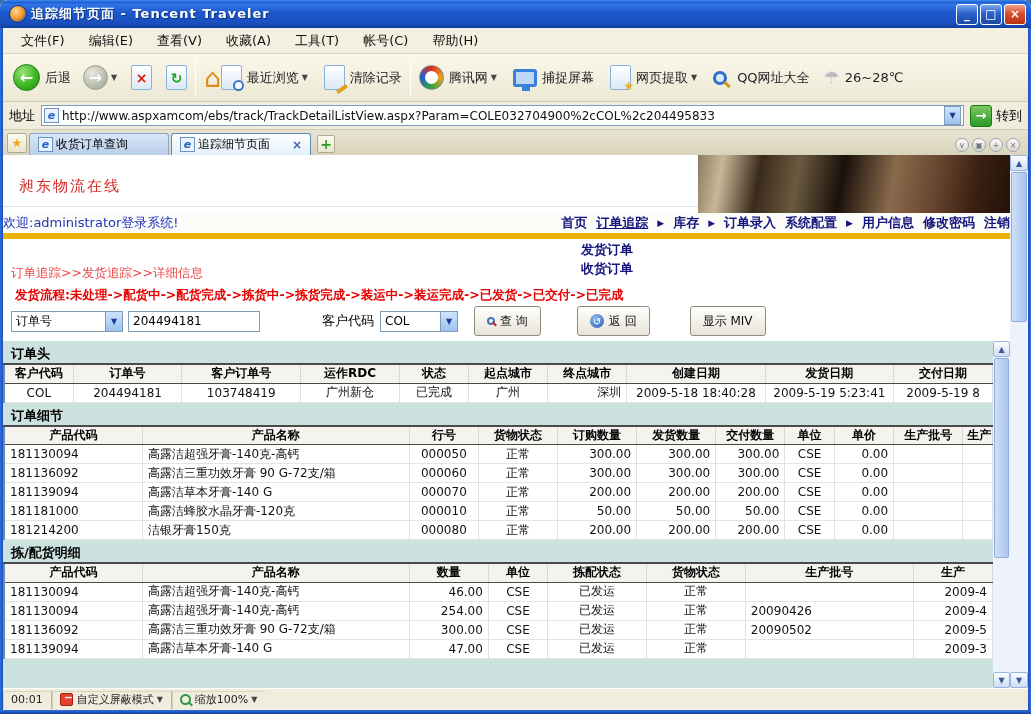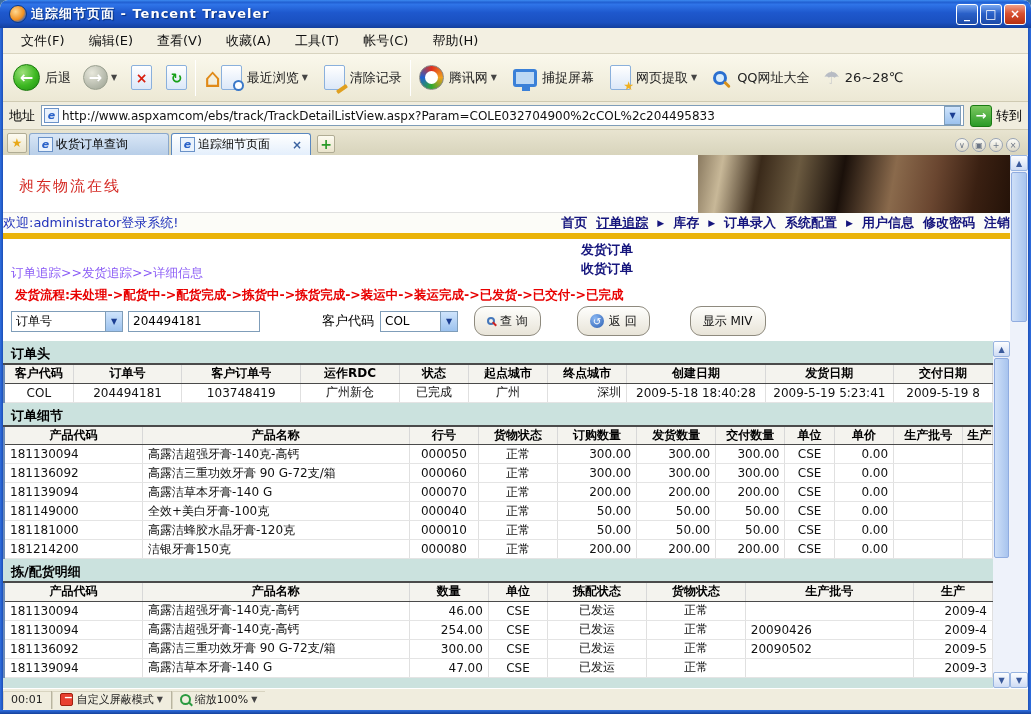--- a/index.html
+++ b/index.html
@@ -84,43 +84,43 @@
   .tab-close { margin-left:auto; color:#3a62a0; font-weight:bold; font-size:12px; padding-left:10px; }
   .newtab-btn { width:18px; height:18px; margin:0 0 2px 4px; color:#2a9a28; font-size:14px; font-weight:bold;
     background:linear-gradient(180deg,#fdfbf0,#eae4cc); border:1px solid #b0ac94; border-radius:2px;
     display:flex; align-items:center; justify-content:center; }
   .tabbar-right { margin-left:auto; display:flex; align-items:center; gap:3px; padding:0 6px 3px 0; }
   .round-mini { width:14px; height:14px; border-radius:50%; border:1px solid #9aa4b4; color:#6a7484; font-size:8px;
     background:linear-gradient(180deg,#fcfcf8,#dcd8c8); display:flex; align-items:center; justify-content:center; }
 
   
   .content { position:absolute; top:155px; left:3px; right:21px; bottom:26px; background:#fff; overflow:hidden; }
-  .banner { position:absolute; top:0; left:0; right:0; height:58px; background:#fff; border-bottom:1px solid #e0e0e0; }
+  .banner { position:absolute; top:0; left:0; right:0; height:52px; background:#fff; border-bottom:1px solid #e0e0e0; }
   .logo-text { position:absolute; left:16px; top:22px; color:#d42822; font-size:15px; letter-spacing:2px; }
   .banner-photo { position:absolute; right:0; top:0; width:312px; height:58px;
     background:linear-gradient(100deg,#8a7a60 0%,#c8b898 8%,#3a2a1a 20%,#6b5a40 32%,#1a100a 46%,#8a6a4c 62%,#6a4630 75%,#3a2012 88%,#241208 100%); }
   .welcome-row { position:absolute; top:58px; left:0; right:0; height:26px; background:#fcfcf8;
     border-bottom:6px solid #eab308; display:flex; align-items:center; padding:0 0; }
   .welcome-text { color:#2233bb; font-size:13px; }
   .nav { margin-left:auto; display:flex; align-items:center; gap:9px; font-size:13px; font-weight:bold; color:#15157d; white-space:nowrap; }
   .nav span.link { cursor:pointer; }
   .nav .underline { text-decoration:underline; }
   .nav-arrow { color:#15157d; font-size:9px; }
   .subnav { position:absolute; left:578px; top:86px; display:flex; flex-direction:column; gap:1px;
     font-size:13px; font-weight:bold; color:#15157d; z-index:5; }
-  .breadcrumb { position:absolute; left:8px; top:110px; font-size:12.5px; color:#8b5cf6; }
+  .breadcrumb { position:absolute; left:8px; top:110px; font-size:12.5px; color:#ef4444; }
   .flow { position:absolute; left:12px; top:132px; font-size:12.5px; font-weight:bold; color:#e80000; }
   .form-row { position:absolute; left:8px; top:153px; height:26px; display:flex; align-items:center; }
   .xp-select { height:21px; background:#fff; border:1px solid #7f9db9; display:flex; align-items:center; font-size:12px; }
   .xp-select .val { flex:1; padding:0 4px; }
   .xp-select .arrow { width:17px; height:100%; background:linear-gradient(180deg,#cfe4fc,#9cc2ee); border-left:1px solid #7f9db9;
     color:#1b3e93; font-size:8px; display:flex; align-items:center; justify-content:center; }
   .txt-input { height:21px; border:1px solid #7f9db9; font-size:12px; padding:0 4px; outline:none; }
   .form-label { font-size:13px; }
-  .xp-btn { height:30px; background:linear-gradient(180deg,#fefefc,#e8e4d8); border:1px solid #8e8a7e; border-radius:11px;
+  .xp-btn { height:30px; background:linear-gradient(180deg,#fefefc,#e8e4d8); border:1px solid #8e8a7e; border-radius:3px;
     font-size:12px; padding:12px 12px; display:flex; align-items:center; gap:5px; color:#111; }
   .mag-sm { width:8px; height:8px; border:2px solid #4477bb; border-radius:50%; position:relative; display:inline-block; }
   .mag-sm::after { content:""; position:absolute; width:5px; height:2px; background:#cc2222; transform:rotate(45deg); right:-4px; bottom:-2px; }
   .ret-ic { width:14px; height:14px; border-radius:50%; background:radial-gradient(circle at 35% 30%,#8ab8f4,#2a5db0);
     color:#fff; font-size:10px; display:flex; align-items:center; justify-content:center; }
 
   
   .tables-frame { position:absolute; left:0; top:186px; right:0; bottom:0; background:#cbe2de; overflow:hidden; padding-right:17px; }
   .section-band { font-size:13px; font-weight:bold; color:#000; padding:4px 0 3px 8px; height:22px; }
   table.data { width:100%; border-collapse:collapse; background:#fff; table-layout:fixed; border-bottom:1px solid #4a4a4a; }
@@ -437,33 +437,20 @@
               <td style="text-align: center;">正常</td>
               <td style="text-align: right;">200.00</td>
               <td style="text-align: right;">200.00</td>
               <td style="text-align: right;">200.00</td>
               <td style="text-align: center;">CSE</td>
               <td style="text-align: right;">0.00</td>
               <td style="text-align: left;"></td>
               <td style="text-align: left;"></td>
             </tr>
             <tr>
-              <td style="text-align: left;">181149000</td>
-              <td style="text-align: left;">全效+美白牙膏-100克</td>
-              <td style="text-align: center;">000040</td>
-              <td style="text-align: center;">正常</td>
-              <td style="text-align: right;">50.00</td>
-              <td style="text-align: right;">50.00</td>
-              <td style="text-align: right;">50.00</td>
-              <td style="text-align: center;">CSE</td>
-              <td style="text-align: right;">0.00</td>
-              <td style="text-align: left;"></td>
-              <td style="text-align: left;"></td>
-            </tr>
-            <tr>
               <td style="text-align: left;">181181000</td>
               <td style="text-align: left;">高露洁蜂胶水晶牙膏-120克</td>
               <td style="text-align: center;">000010</td>
               <td style="text-align: center;">正常</td>
               <td style="text-align: right;">50.00</td>
               <td style="text-align: right;">50.00</td>
               <td style="text-align: right;">50.00</td>
               <td style="text-align: center;">CSE</td>
               <td style="text-align: right;">0.00</td>
               <td style="text-align: left;"></td>

